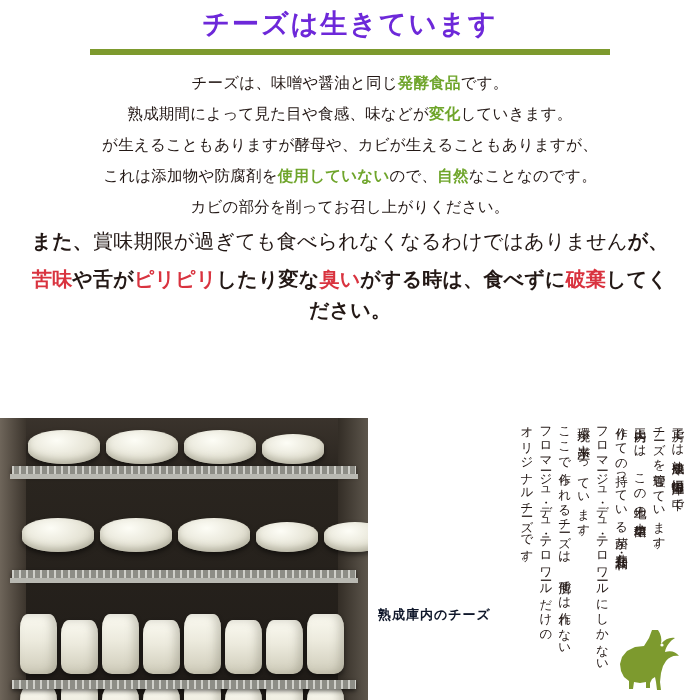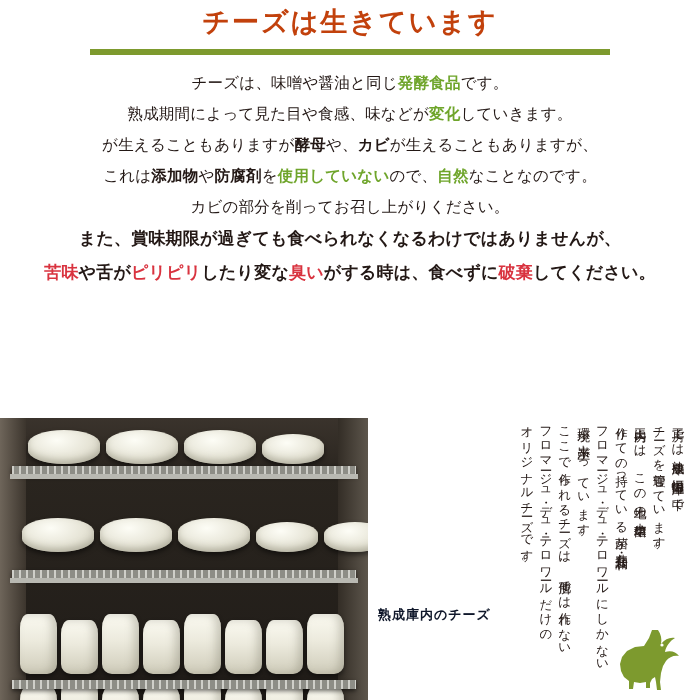--- a/index.html
+++ b/index.html
@@ -16,23 +16,22 @@
 
   
   .title-wrap {
     padding-top: 8px;
     text-align: center;
   }
   .title {
     font-size: 27px;
     font-weight: bold;
     letter-spacing: 2px;
-    color: #c2410c;
+    color: #6d28d9;
     line-height: 1.2;
-    font-family: Liberation Mono, monospace;
   }
   .title-rule {
     width: 520px;
     height: 6px;
     margin: 9px auto 0 auto;
     background: #7d9a2e;
   }
 
   
   .body-block {
@@ -44,29 +43,29 @@
     line-height: 1.55;
     margin: 0 0 7px 0;
     font-size: 15.5px;
     letter-spacing: 0.2px;
   }
   .em-green {
     color: #6fa52b;
     font-weight: bold;
   }
   .em-dark {
-    font-weight: bold;
+    font-weight: normal;
     color: #231815;
   }
   .em-red {
     color: #d9333f;
     font-weight: bold;
   }
   .line-big {
-    font-size: 17px;
+    font-size: 20px;
     font-weight: bold;
   }
   .line-big .plain { font-weight: bold; }
 
   
   .lower {
     position: absolute;
     left: 0;
     top: 418px;
     width: 700px;

